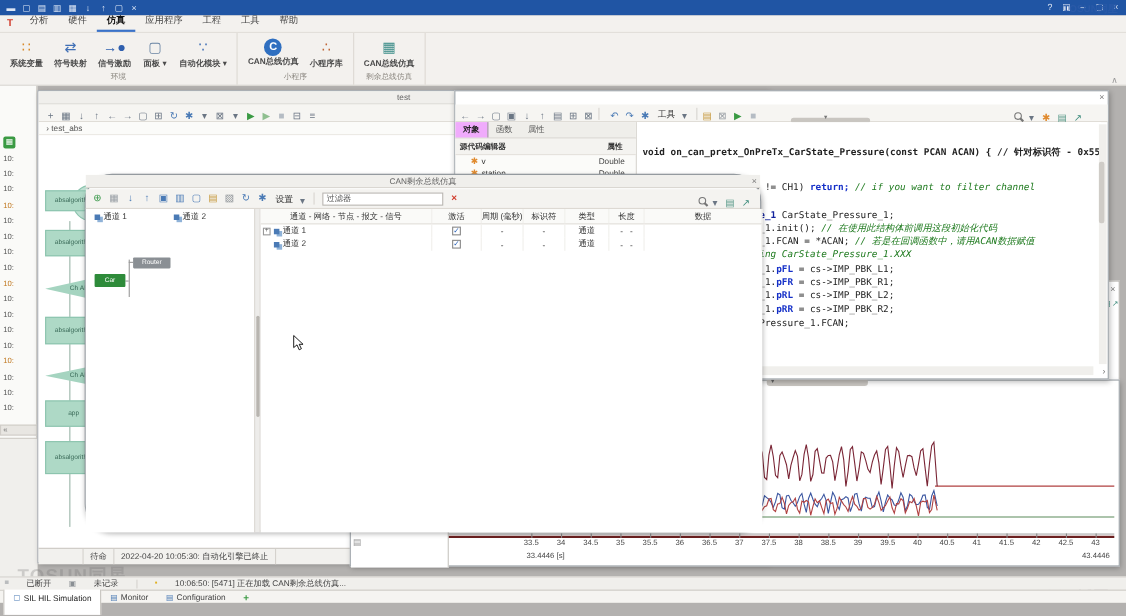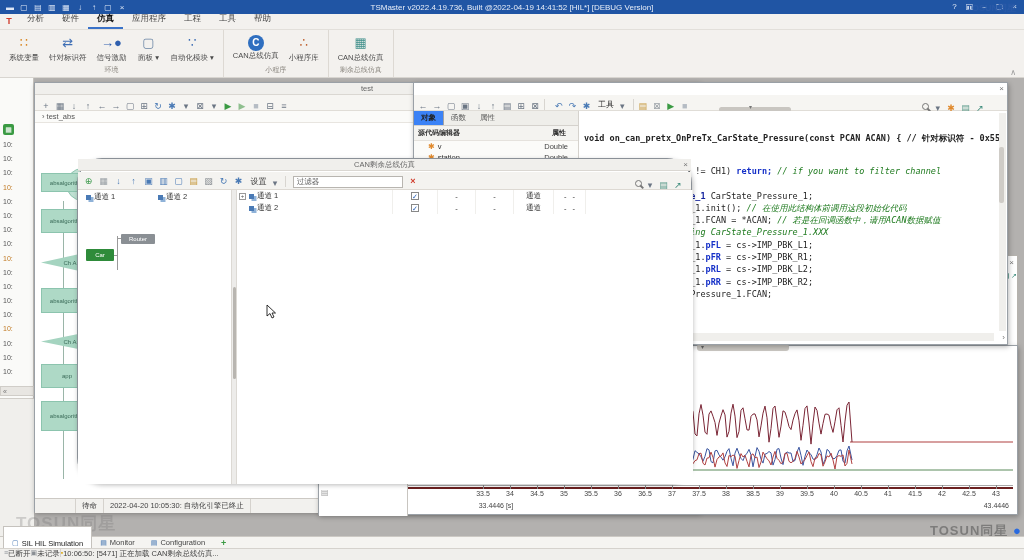--- a/index.html
+++ b/index.html
@@ -23,21 +23,21 @@
   .brand{position:absolute;right:8px;top:2px;font-size:9px;font-weight:bold;color:#2a5aa8;}
   
   .ribbon{position:absolute;left:0;top:30px;width:1024px;height:48px;background:#f3f1ee;
     border-bottom:1px solid #d8d5d0;display:flex;}
   .rgroup{display:flex;flex-direction:column;border-right:1px solid #ddd9d3;padding:2px 4px 0 4px;}
   .ritems{display:flex;flex:1;align-items:flex-start;}
   .ritem{display:flex;flex-direction:column;align-items:center;padding:1px 5px;min-width:34px;}
   .ric{height:20px;line-height:20px;font-size:13px;}
   .ric.circle{width:16px;height:16px;margin-top:2px;border-radius:50%;background:#2f6fc0;color:#fff;
     font-size:10px;font-weight:bold;line-height:16px;text-align:center;}
-  .rlab{font-size:7.5px;color:#4a4a4a;white-space:nowrap;}
+  .rlab{font-size:7.5px;color:#4a4a4a;white-space:nowrap;font-weight:bold;}
   .rglab{text-align:center;font-size:7px;color:#8a867f;padding:1px 0 2px 0;}
   .rcollapse{position:absolute;right:8px;top:68px;font-size:8px;color:#999;}
   
   .win{position:absolute;background:#fff;border:1px solid #9aa0a6;box-shadow:1px 2px 5px rgba(0,0,0,.28);}
   .whead{height:12px;background:#f0efec;border-bottom:1px solid #dad7d2;font-size:7.5px;color:#666;
     text-align:center;line-height:12px;position:relative;}
   .wclose{position:absolute;right:3px;top:0;font-size:8px;color:#777;line-height:12px;}
   .tico{display:inline-block;width:14px;text-align:center;font-size:9px;line-height:15px;color:#6b7684;}
   .tsep{display:inline-block;width:1px;height:11px;background:#d8d5d0;margin:2px 2px;vertical-align:middle;}
   
@@ -67,21 +67,21 @@
   .ce-toolbar{position:absolute;left:0;top:12px;width:100%;height:16px;background:#f6f5f2;border-bottom:1px solid #e0ddd7;white-space:nowrap;padding-left:2px;}
   .tools-lbl{font-size:8px;color:#333;display:inline-block;vertical-align:middle;}
   .pill{position:absolute;left:305px;top:24px;width:72px;height:5px;background:#c9c6c1;border-radius:3px;}
   .pill:after{content:"▾";position:absolute;left:30px;top:-4px;font-size:6px;color:#777;}
   .ce-right{position:absolute;right:22px;top:14px;white-space:nowrap;}
   .lens{width:7px;height:7px;border:1.5px solid #777;border-radius:50%;position:relative;display:inline-block;vertical-align:middle;}
   .lens:after{content:"";position:absolute;width:4px;height:1.5px;background:#777;transform:rotate(45deg);right:-3.2px;bottom:-1.5px;}
   .ce-sub{position:absolute;left:0;top:28px;width:165px;height:234px;border-right:1px solid #d5d2cd;background:#fbfbf9;}
   .ce-tabs{display:flex;border-bottom:1px solid #d5d2cd;background:#efeeea;}
   .cetab{font-size:7.5px;padding:2px 7px;color:#555;}
-  .cetab.active{background:#3b82f6;border-right:1px solid #a3a3a3;font-weight:bold;color:#222;}
+  .cetab.active{background:#f0abfc;border-right:1px solid #a3a3a3;font-weight:bold;color:#222;}
   .objhead{display:flex;font-size:7px;color:#333;font-weight:bold;border-bottom:1px solid #e5e2dd;padding:2px 4px;background:#f4f3f0;}
   .objrow{display:flex;font-size:7.5px;color:#333;padding:1px 4px 1px 14px;align-items:center;}
   .objrow .t{margin-left:auto;color:#444;padding-right:6px;}
   .fx{color:#e08a2e;font-size:8px;margin-right:3px;}
   .ce-code{position:absolute;left:165px;top:28px;width:422px;height:222px;overflow:hidden;background:#fff;
     font-family:"DejaVu Sans Mono","Liberation Mono",monospace;font-size:8.5px;white-space:pre;}
   .sigline{padding:2px 0 2px 5px;font-weight:bold;color:#222;height:14px;}
   .cline{display:flex;height:12.3px;line-height:12.3px;}
   .cnum{width:14px;text-align:right;color:#a5a5a5;font-size:7.5px;padding-right:4px;flex:none;}
   .ctext{flex:1;}
@@ -128,22 +128,22 @@
   .tc{text-align:center;font-size:7.5px;color:#333;border-right:1px solid #f0efec;height:100%;display:flex;align-items:center;justify-content:center;white-space:pre;}
   .tc.name{justify-content:flex-start;padding-left:2px;gap:3px;}
   .expander{width:7px;height:7px;border:1px solid #999;font-size:6px;line-height:5px;text-align:center;color:#555;background:#fff;}
   .cb{width:8px;height:8px;border:1px solid #888;background:#fff;font-size:7px;line-height:8px;text-align:center;color:#2a62b8;}
   
   .btabs{position:absolute;left:0;top:536px;width:1024px;height:12px;background:#f5f4f1;border-top:1px solid #ccc9c4;display:flex;align-items:center;padding-left:3px;}
   .btab{display:flex;align-items:center;gap:3px;font-size:7.5px;color:#444;padding:16px 8px;height:100%;}
   .btab.active{background:#fff;border:1px solid #c5c2bd;border-bottom:none;color:#222;}
   .btab .bic{font-size:7px;color:#4a7ab5;}
   .btab.plus{color:#3a9a43;font-weight:bold;font-size:9px;}
-  .statusbar{position:absolute;left:0;top:548px;width:1024px;height:12px;background:#f0efec;border-top:1px solid #d5d2cd;
-    display:flex;align-items:flex-start;font-size:7.5px;color:#444;gap:0;padding-left:4px;}
+  .statusbar{position:absolute;left:0;top:524px;width:1024px;height:12px;background:#f0efec;border-top:1px solid #d5d2cd;
+    display:flex;align-items:center;font-size:7.5px;color:#444;gap:16px;padding-left:4px;}
   .sic{font-size:7px;color:#8a8f94;}
   .sic.yellow{color:#e0b020;}
   .ssep{width:1px;height:8px;background:#d5d2cd;}
   .watermark{position:absolute;font-weight:bold;letter-spacing:1px;color:rgba(110,110,110,0.28);}
   .watermark.r{color:rgba(80,80,80,0.55);}
   .wdot{color:#2a6adf;}
   .cursor-arrow{position:absolute;left:266px;top:304px;z-index:60;}
 </style>
 </head>
 <body>
@@ -155,21 +155,20 @@
         <div class="qa-ic" style="display: inline-block;">▬</div>
         <div class="qa-ic" style="display: inline-block;">▢</div>
         <div class="qa-ic" style="display: inline-block;">▤</div>
         <div class="qa-ic" style="display: inline-block;">▥</div>
         <div class="qa-ic" style="display: inline-block;">▦</div>
         <div class="qa-ic" style="display: inline-block;">↓</div>
         <div class="qa-ic" style="display: inline-block;">↑</div>
         <div class="qa-ic" style="display: inline-block;">▢</div>
         <div class="qa-ic" style="display: inline-block;">×</div>
       </div>
-    <div class="tb-title">TSMaster v2022.4.19.736, Built @2022-04-19 14:41:52 [HIL*] [DEBUG Version]</div>
     <div class="winbtns" id="win-btns">
         <div class="wb" style="display: inline-block;">?</div>
         <div class="wb" style="display: inline-block;">▣</div>
         <div class="wb" style="display: inline-block;">–</div>
         <div class="wb" style="display: inline-block;">▢</div>
         <div class="wb" style="display: inline-block;">×</div>
       </div>
   </div>
 
   <div class="menubar">
@@ -188,21 +187,21 @@
 
   <div class="ribbon" id="ribbon-groups">
       <div class="rgroup">
         <div class="ritems">
           <div class="ritem">
             <div class="ric" style="color: rgb(217, 138, 42);">∷</div>
             <div class="rlab">系统变量</div>
           </div>
           <div class="ritem">
             <div class="ric" style="color: rgb(63, 111, 181);">⇄</div>
-            <div class="rlab">针对标识符</div>
+            <div class="rlab">符号映射</div>
           </div>
           <div class="ritem">
             <div class="ric" style="color: rgb(47, 95, 174);">→●</div>
             <div class="rlab">信号激励</div>
           </div>
           <div class="ritem">
             <div class="ric" style="color: rgb(107, 134, 165);">▢</div>
             <div class="rlab">面板 ▾</div>
           </div>
           <div class="ritem">
@@ -443,20 +442,29 @@
       <div class="conn" style="left:39px;top:46px;width:1px;height:34px;"></div>
       <div class="conn" style="left:39px;top:48px;width:4px;height:1px;"></div>
       <div class="conn" style="left:36px;top:65px;width:3px;height:1px;"></div>
       <div class="node" style="left:43px;top:44px;width:34px;height:10px;background:#8a8f94;">Router</div>
       <div class="node" style="left:8px;top:59px;width:28px;height:12px;background:#2e8b3a;">Car</div>
     </div>
     <div class="splitter">
         <div class="spl-thumb"></div>
       </div>
     <div class="dlg-table">
+      <div class="trow thead" id="dlg-head">
+          <div class="tc">通道 - 网络 - 节点 - 报文 - 信号</div>
+          <div class="tc">激活</div>
+          <div class="tc">周期 (毫秒)</div>
+          <div class="tc">标识符</div>
+          <div class="tc">类型</div>
+          <div class="tc">长度</div>
+          <div class="tc">数据</div>
+        </div>
       <div id="dlg-rows">
           <div class="trow">
             <div class="tc name"><span class="expander">+</span><span class="chip"></span><span>通道 1</span></div>
             <div class="tc"><span class="cb">✓</span></div>
             <div class="tc">-</div>
             <div class="tc">-</div>
             <div class="tc">通道</div>
             <div class="tc">-   -</div>
             <div class="tc"></div>
           </div>

